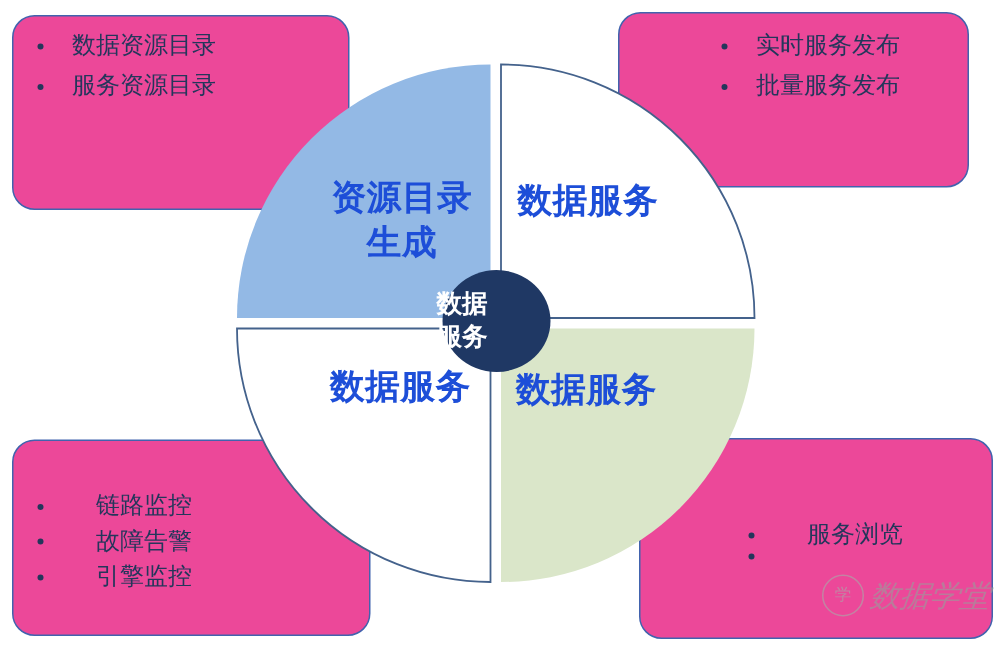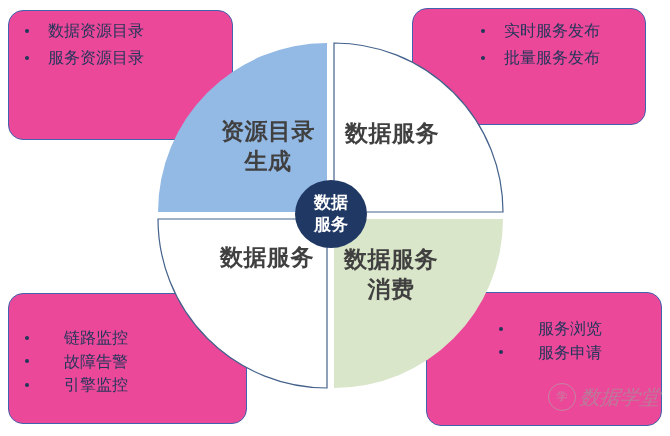--- a/index.html
+++ b/index.html
@@ -8,40 +8,40 @@
     font-family:"Liberation Sans","DejaVu Sans",sans-serif;
   }
   
   .callout{
     position:absolute;background:#ec4899;border:1.5px solid #4163AE;border-radius:15px;
     box-sizing:border-box;z-index:1;
   }
   .box-tl{left:8px;top:10px;width:225px;height:130px;padding:6px 0 0 16px;}
   .box-tr{left:412px;top:8px;width:234px;height:117px;padding:8px 0 0 68px;}
   .box-bl{left:8px;top:293px;width:239px;height:131px;padding:32px 0 0 16px;}
-  .box-br{left:426px;top:292px;width:236px;height:134px;padding:24px 0 0 72px;}
+  .box-br{left:426px;top:292px;width:236px;height:134px;padding:52px 0 0 72px;}
   .list{margin:0;padding:0;list-style:none;}
   .item{display:flex;align-items:center;color:#24365B;font-size:16px;}
   .box-tl .item,.box-tr .item{line-height:27px;}
   .box-bl .item,.box-br .item{line-height:23.5px;gap:16px;}
   .dot{width:4px;height:4px;border-radius:50%;background:#24365B;margin-right:19px;flex:none;}
   
   .chart-svg{position:absolute;left:0;top:0;z-index:2;}
   
   .qlabel{
-    position:absolute;z-index:3;width:150px;text-align:center;color:#404040;
+    position:absolute;z-index:3;width:150px;text-align:center;color:#1d4ed8;
     font-weight:bold;font-size:23px;line-height:30px;letter-spacing:0.5px;
   }
   .ql-tl{left:193px;top:116px;}
   .ql-tr{left:317px;top:118px;}
   .ql-bl{left:192px;top:242px;}
   .ql-br{left:316px;top:244px;}
   .qlabel span{display:block;}
   .center-label{
-    position:absolute;z-index:3;left:291px;top:192px;width:80px;text-align:center;
+    position:absolute;z-index:3;left:291px;top:192px;width:80px;
     color:#ffffff;font-weight:bold;font-size:17px;line-height:22px;
   }
   .center-label span{display:block;}
   
   .watermark{position:absolute;z-index:4;left:548px;top:383px;display:flex;align-items:center;opacity:0.62;}
   .wm-logo{
     width:26px;height:26px;border:1.6px solid #a9a9a9;border-radius:50%;
     color:#a9a9a9;font-size:11px;line-height:26px;text-align:center;flex:none;
     font-family:"DejaVu Serif","Liberation Serif",serif;
   }
@@ -100,21 +100,20 @@
   </div>
 
   <div class="callout box-br">
     <ul class="list">
       <li class="item">
         <span class="dot"></span>
         <span>服务浏览</span>
       </li>
       <li class="item">
         <span class="dot"></span>
-        <span>服务申请</span>
       </li>
     </ul>
   </div>
 
   <svg class="chart-svg" width="670" height="436" viewBox="0 0 670 436">
     <path d="M327 212 H158 A169 169 0 0 1 327 43 Z" stroke="none" fill="#93B9E5"></path>
     <path d="M334 212 V43 A169 169 0 0 1 503 212 Z" fill="#ffffff" stroke-width="1.2" stroke="#44628C"></path>
     <path d="M334 219 H503 A169 169 0 0 1 334 388 Z" stroke="none" fill="#DAE6C9"></path>
     <path d="M327 219 V388 A169 169 0 0 1 158 219 Z" fill="#ffffff" stroke-width="1.2" stroke="#44628C"></path>
     <ellipse cx="331" cy="214" rx="36" ry="34" fill="#1F3864"></ellipse>
@@ -125,21 +124,20 @@
     <span>生成</span>
   </div>
   <div class="qlabel ql-tr">
     <span>数据服务</span>
   </div>
   <div class="qlabel ql-bl">
     <span>数据服务</span>
   </div>
   <div class="qlabel ql-br">
     <span>数据服务</span>
-    <span>消费</span>
   </div>
 
   <div class="center-label">
     <span>数据</span>
     <span>服务</span>
   </div>
 
   <div class="watermark">
     <span class="wm-logo">学</span>
     <span class="wm-text">数据学堂</span>

